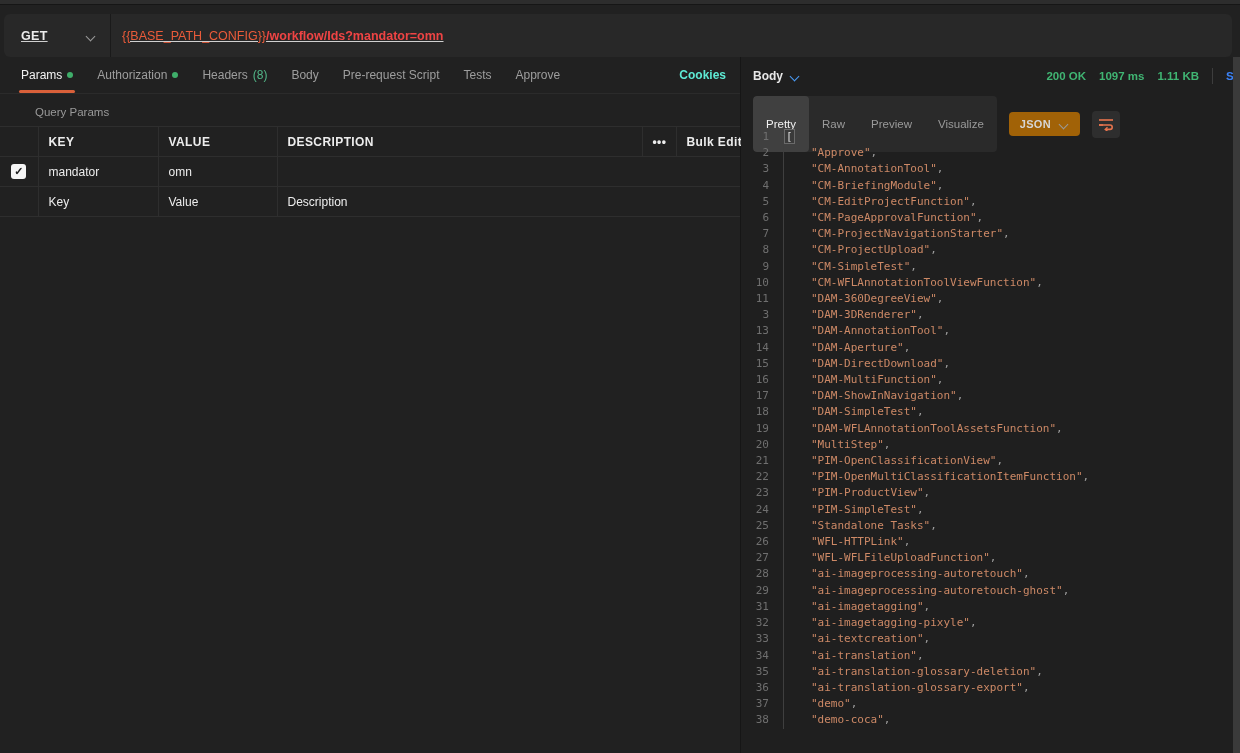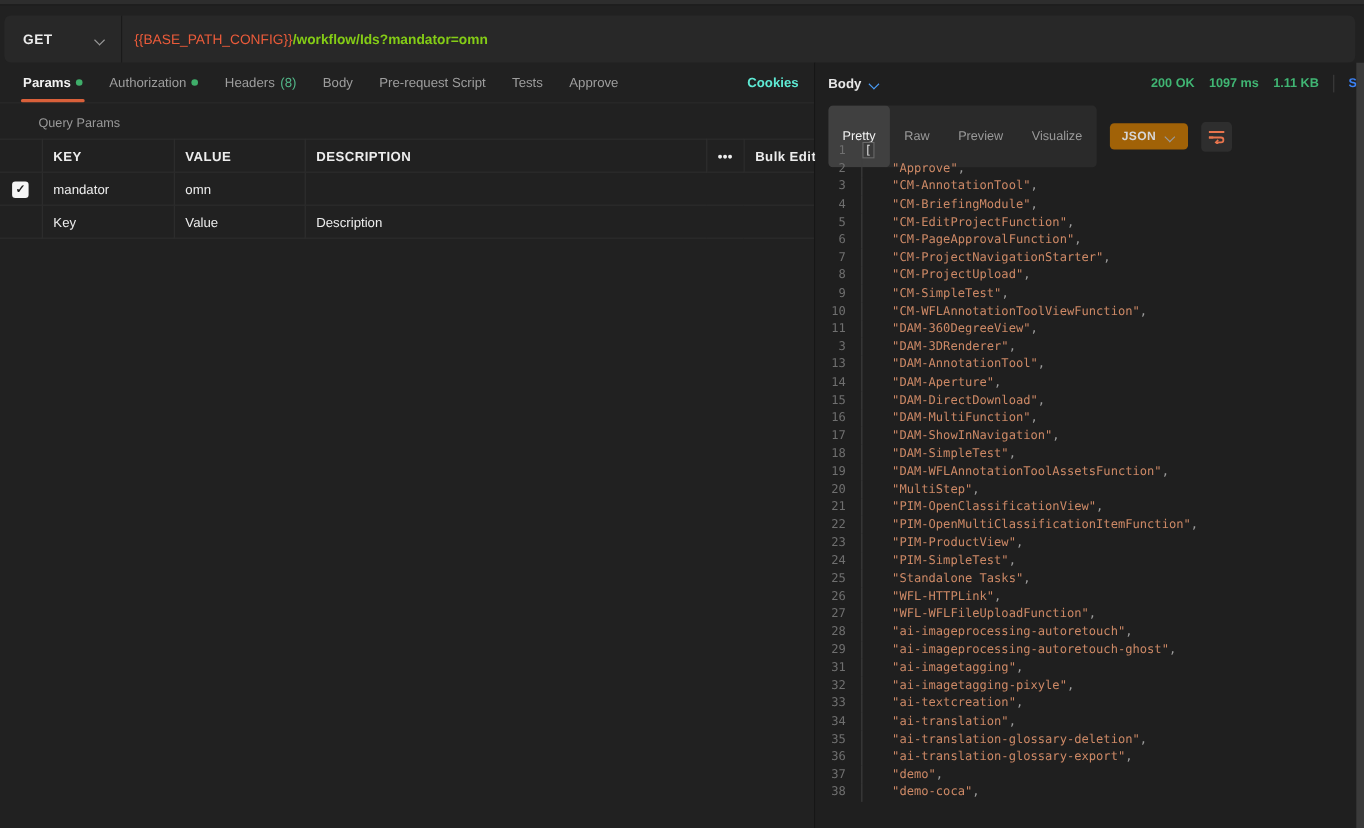--- a/index.html
+++ b/index.html
@@ -4,41 +4,41 @@
 <style>
   * { margin:0; padding:0; box-sizing:border-box; }
   html,body { background:#141414; }
   .app {
     position:relative; width:1240px; height:753px; overflow:hidden;
     background:#212121; color:#d0d0d0;
     font-family:"Liberation Sans", sans-serif; font-size:12px;
   }
   
   .top-strip { position:absolute; top:0; left:0; right:0; height:5px; background:#2d2d2d; border-bottom:1px solid #161616; }
-  .url-row { position:absolute; top:14px; left:4px; right:8px; height:43px; }
+  .url-row { position:absolute; top:14px; left:4px; right:8px; height:43px;text-decoration:underline; }
   .url-bar { display:flex; align-items:stretch; height:43px; background:#282828; border-radius:6px; overflow:hidden; }
   .method-sec { display:flex; align-items:center; justify-content:space-between; width:107px; padding:0 14px 0 17px; border-right:1px solid #1a1a1a; cursor:pointer; }
   .method-label { font-weight:bold; font-size:12.5px; color:#ececec; letter-spacing:.3px; }
   .chev { display:inline-block; width:10px; height:10px; position:relative; }
   .chev::before { content:""; position:absolute; left:1px; top:2px; width:6px; height:6px; border-right:1.5px solid #9a9a9a; border-bottom:1.5px solid #9a9a9a; transform:rotate(45deg); }
   .chev.blue::before { border-color:#4a9bf5; }
   .url-text { display:flex; align-items:center; padding-left:11px; font-size:12.5px; white-space:nowrap; }
   .url-var { color:#ea5b3a; }
-  .url-path { color:#84cc16; font-weight:bold; }
+  .url-path { color:#ef4444; font-weight:bold; }
 
   
   .main { position:absolute; top:57px; left:0; right:0; bottom:0; display:flex; }
   .left-panel { width:741px; border-right:1px solid #161616; display:flex; flex-direction:column; background:#212121; }
   .right-panel { flex:1; background:#1f1f1f; position:relative; overflow:hidden; }
 
   
   .req-tabs { display:flex; align-items:center; height:37px; padding-left:9px; border-bottom:1px solid #2b2b2b; }
   .req-tab { position:relative; display:flex; align-items:center; gap:5px; height:100%; padding:0 12px; color:#9e9e9e; cursor:pointer; font-size:12px; }
   .req-tab .t-label { white-space:nowrap; }
-  .req-tab.active { color:#f2f2f2; font-weight:bold; }
+  .req-tab.active { color:#f2f2f2; font-weight:normal; }
   .req-tab.active::after { content:""; position:absolute; left:10px; right:10px; bottom:0; height:3px; background:#d9603a; border-radius:2px; }
   .dot { width:6px; height:6px; border-radius:50%; background:#3fae6a; }
   .count-green { color:#52b788; }
   .cookies { margin-left:auto; margin-right:14px; color:#5eead4; font-weight:bold; cursor:pointer; }
 
   
   .qp-title { padding:12px 0 8px 11px; color:#9a9a9a; font-size:11.5px;margin-left:24px; }
   table.qp { border-collapse:collapse; width:740px; table-layout:fixed; }
   table.qp td { border:1px solid #2e2e2e; border-left:none; height:30px; padding:0 10px; font-size:12px; color:#ededed; vertical-align:middle; }
   table.qp td:first-child { border-left:none; width:38px; text-align:center; padding:0; }

